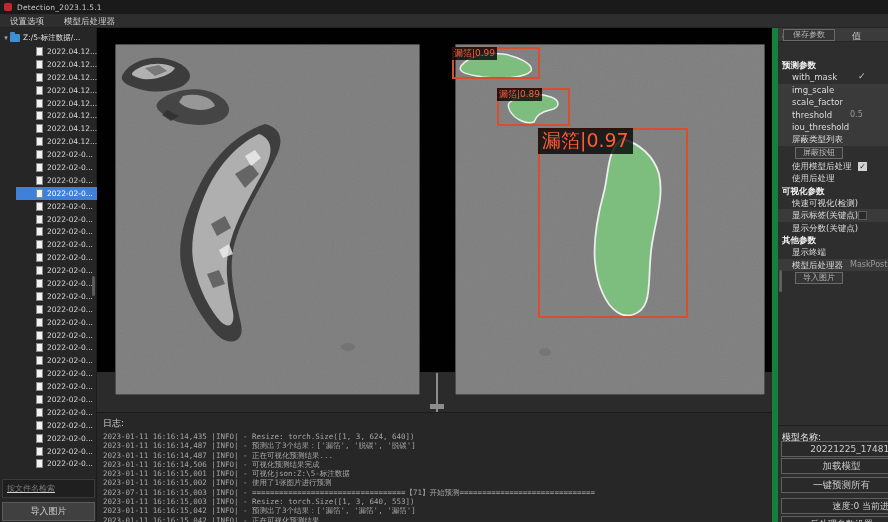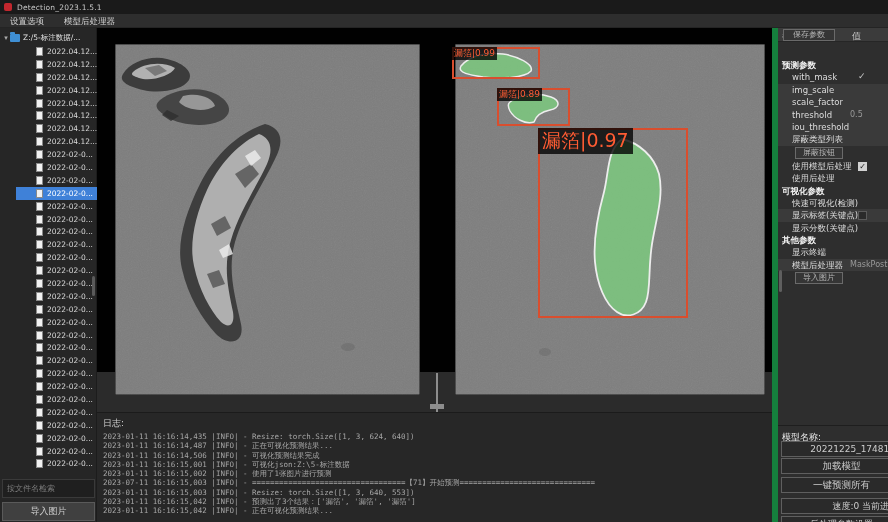--- a/index.html
+++ b/index.html
@@ -20,21 +20,21 @@
   #folder-icon { width:10px; height:8px; background:#3f8fd4; border-radius:1px; position:relative; margin-right:3px; flex:0 0 auto; }
   #folder-icon:before { content:""; position:absolute; left:0; top:-2px; width:5px; height:2px; background:#3f8fd4; border-radius:1px 1px 0 0; }
   #tree-root-label { font-size:7.5px; color:#e2e2e2; }
   #file-tree { position:absolute; left:16px; top:17px; width:97px; height:460px; overflow:hidden; }
   .tree-item { height:12.9px; display:flex; align-items:center; white-space:nowrap; padding-left:20px; }
   .tree-item.selected { background:#3f81d8; }
   .file-icon { width:7px; height:9px; background:#f2f2f2; border:1px solid #8a8a8a; margin-right:4px; flex:0 0 auto; }
   .tree-item-label { font-size:7.5px; color:#d8d8d8; }
   .tree-item.selected .tree-item-label { color:#fff; }
   #tree-scrollbar { position:absolute; right:1px; top:248px; width:3px; height:20px; background:#5a5a5a; border-radius:2px; }
-  #search-input { position:absolute; left:2px; top:451px; width:93px; height:19px; background:#1f1f1f; border:1px solid #3a3a3a; color:#cfcfcf; font-size:8px; padding:0 4px; font-family:inherit; }
+  #search-input { position:absolute; left:2px; top:451px; width:93px; height:19px; background:#1f1f1f; border:1px solid #3a3a3a; color:#cfcfcf; font-size:8px; padding:0 4px; font-family:inherit;text-decoration:underline; }
   #search-input::placeholder { color:#7d7d7d; }
   #import-btn { position:absolute; left:2px; top:474px; width:93px; height:19px; background:#404040; border:1px solid #5a5a5a; color:#cfcfcf; font-size:9px; text-align:center; line-height:17px; }
 
   
   #image-area { position:absolute; left:97px; top:28px; width:675px; height:344px; background:#010101; }
   .viewport { position:absolute; top:16px; height:351px; }
   #viewport-left { left:18px; width:305px; }
   #viewport-right { left:358px; width:310px; }
   .imgcanvas { display:block; }
   #splitter-line { position:absolute; left:339px; top:345px; width:2px; height:62px; background:#8d8d8d; }
@@ -290,20 +290,21 @@
   </div>
 
   <div id="splitter-line"></div>
   <div id="splitter-handle"></div>
 </div>
 
 <div id="log-panel">
   <div id="log-title">日志:</div>
   <div id="log-lines">
       <div class="log-line">2023-01-11 16:16:14,435 |INFO| - Resize: torch.Size([1, 3, 624, 640])</div>
+      <div class="log-line">2023-01-11 16:16:14,487 |INFO| - 预测出了3个结果：['漏箔', '脱碳', '脱碳']</div>
       <div class="log-line">2023-01-11 16:16:14,487 |INFO| - 正在可视化预测结果...</div>
       <div class="log-line">2023-01-11 16:16:14,506 |INFO| - 可视化预测结果完成</div>
       <div class="log-line">2023-01-11 16:16:15,001 |INFO| - 可视化json:Z:\5-标注数据</div>
       <div class="log-line">2023-01-11 16:16:15,002 |INFO| - 使用了1张图片进行预测</div>
       <div class="log-line">2023-07-11 16:16:15,003 |INFO| - ==================================【71】开始预测==============================</div>
       <div class="log-line">2023-01-11 16:16:15,003 |INFO| - Resize: torch.Size([1, 3, 640, 553])</div>
       <div class="log-line">2023-01-11 16:16:15,042 |INFO| - 预测出了3个结果：['漏箔', '漏箔', '漏箔']</div>
       <div class="log-line">2023-01-11 16:16:15,042 |INFO| - 正在可视化预测结果...</div>
     </div>
 </div>

